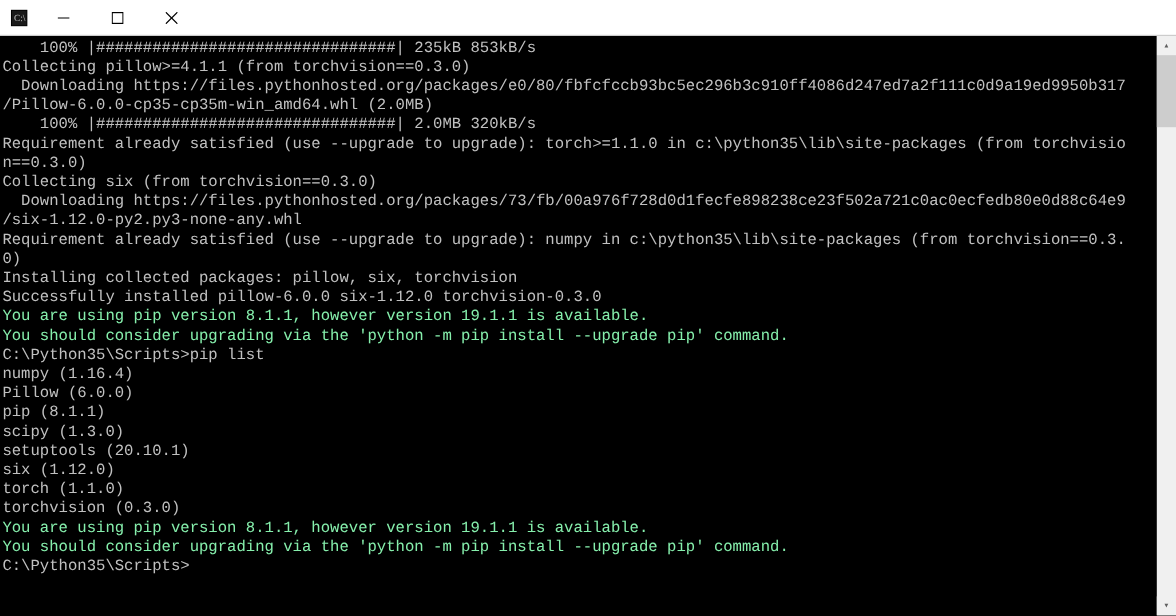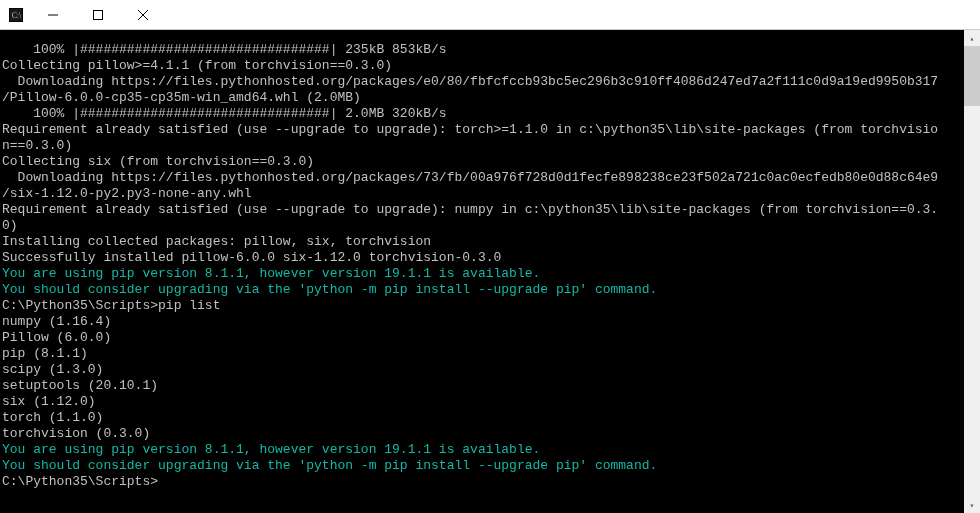--- a/index.html
+++ b/index.html
@@ -51,27 +51,27 @@
     }
     .terminal-area {
       position: relative;
       height: calc(100% - 30px);
       background: #000;
       display: flex;
     }
     .terminal {
       flex: 1;
       color: #c0c0c0;
-      padding: 12px 0 2px 2px;
+      padding: 2px 0 2px 2px;
       line-height: 16px;
       white-space: pre;
       overflow: hidden;
     }
     .line { white-space: pre; }
-    .yellow { color: #14b8a6; }
+    .yellow { color: #86efac; }
     .scrollbar {
       width: 16px;
       background: #f0f0f0;
       position: relative;
     }
     .scroll-arrow {
       width: 16px;
       height: 16px;
       background: #f0f0f0;
       display: flex;

